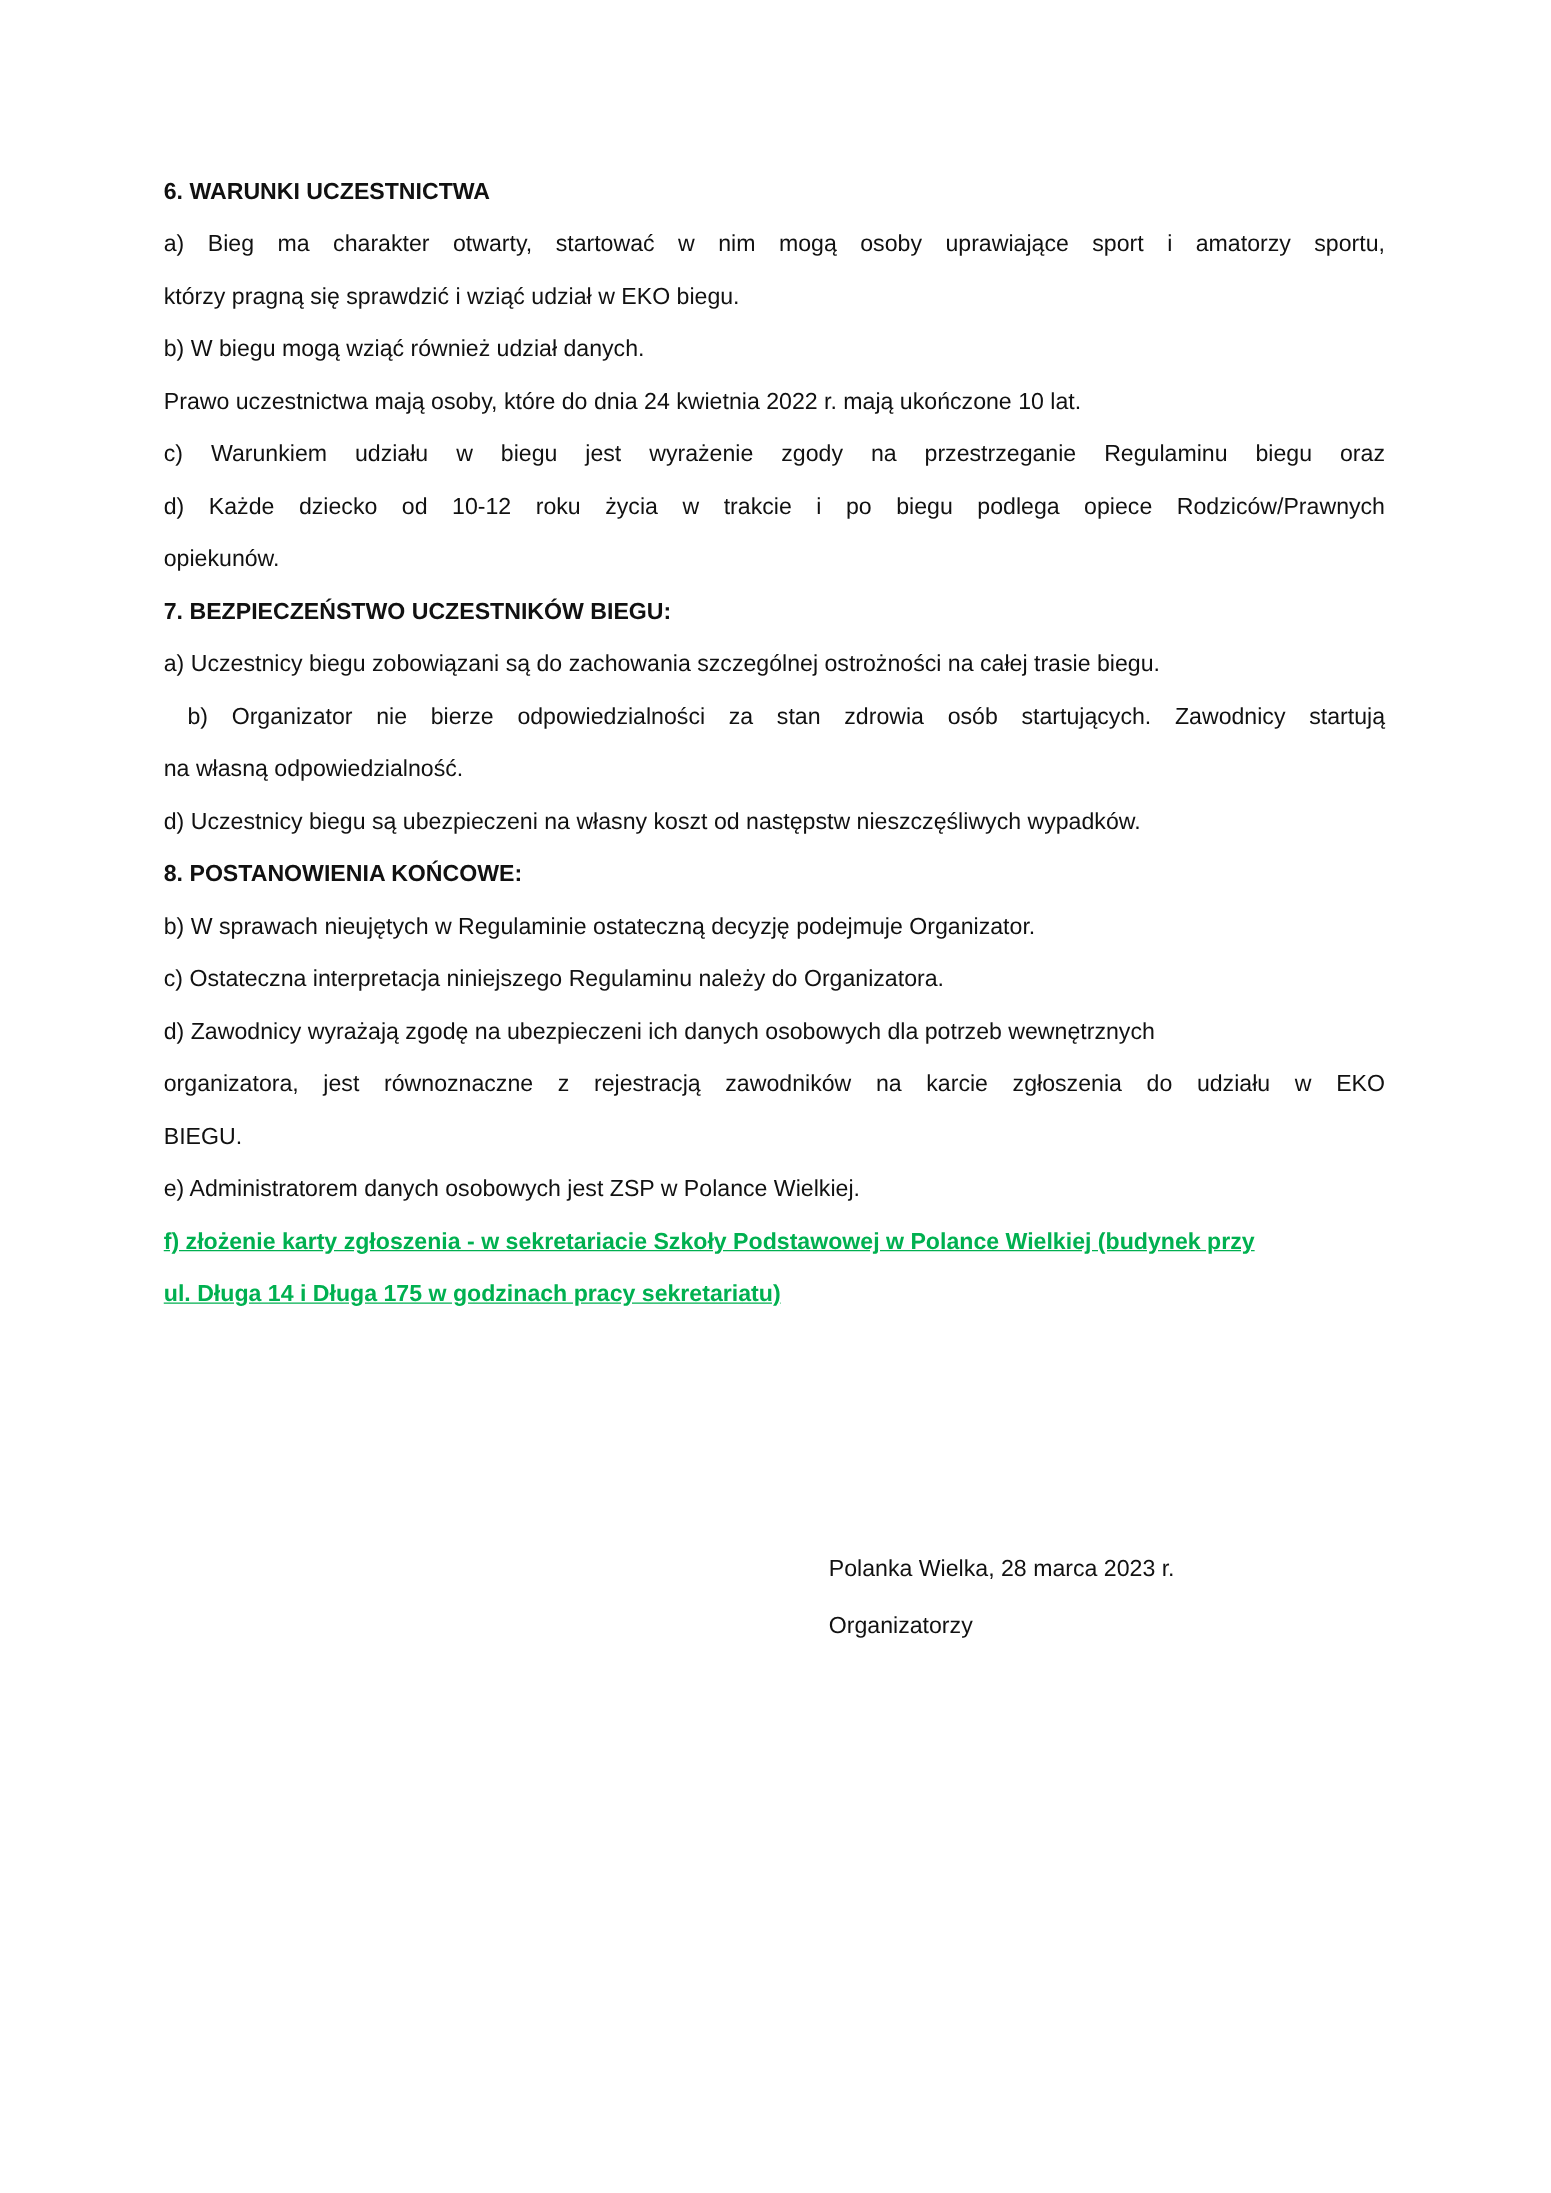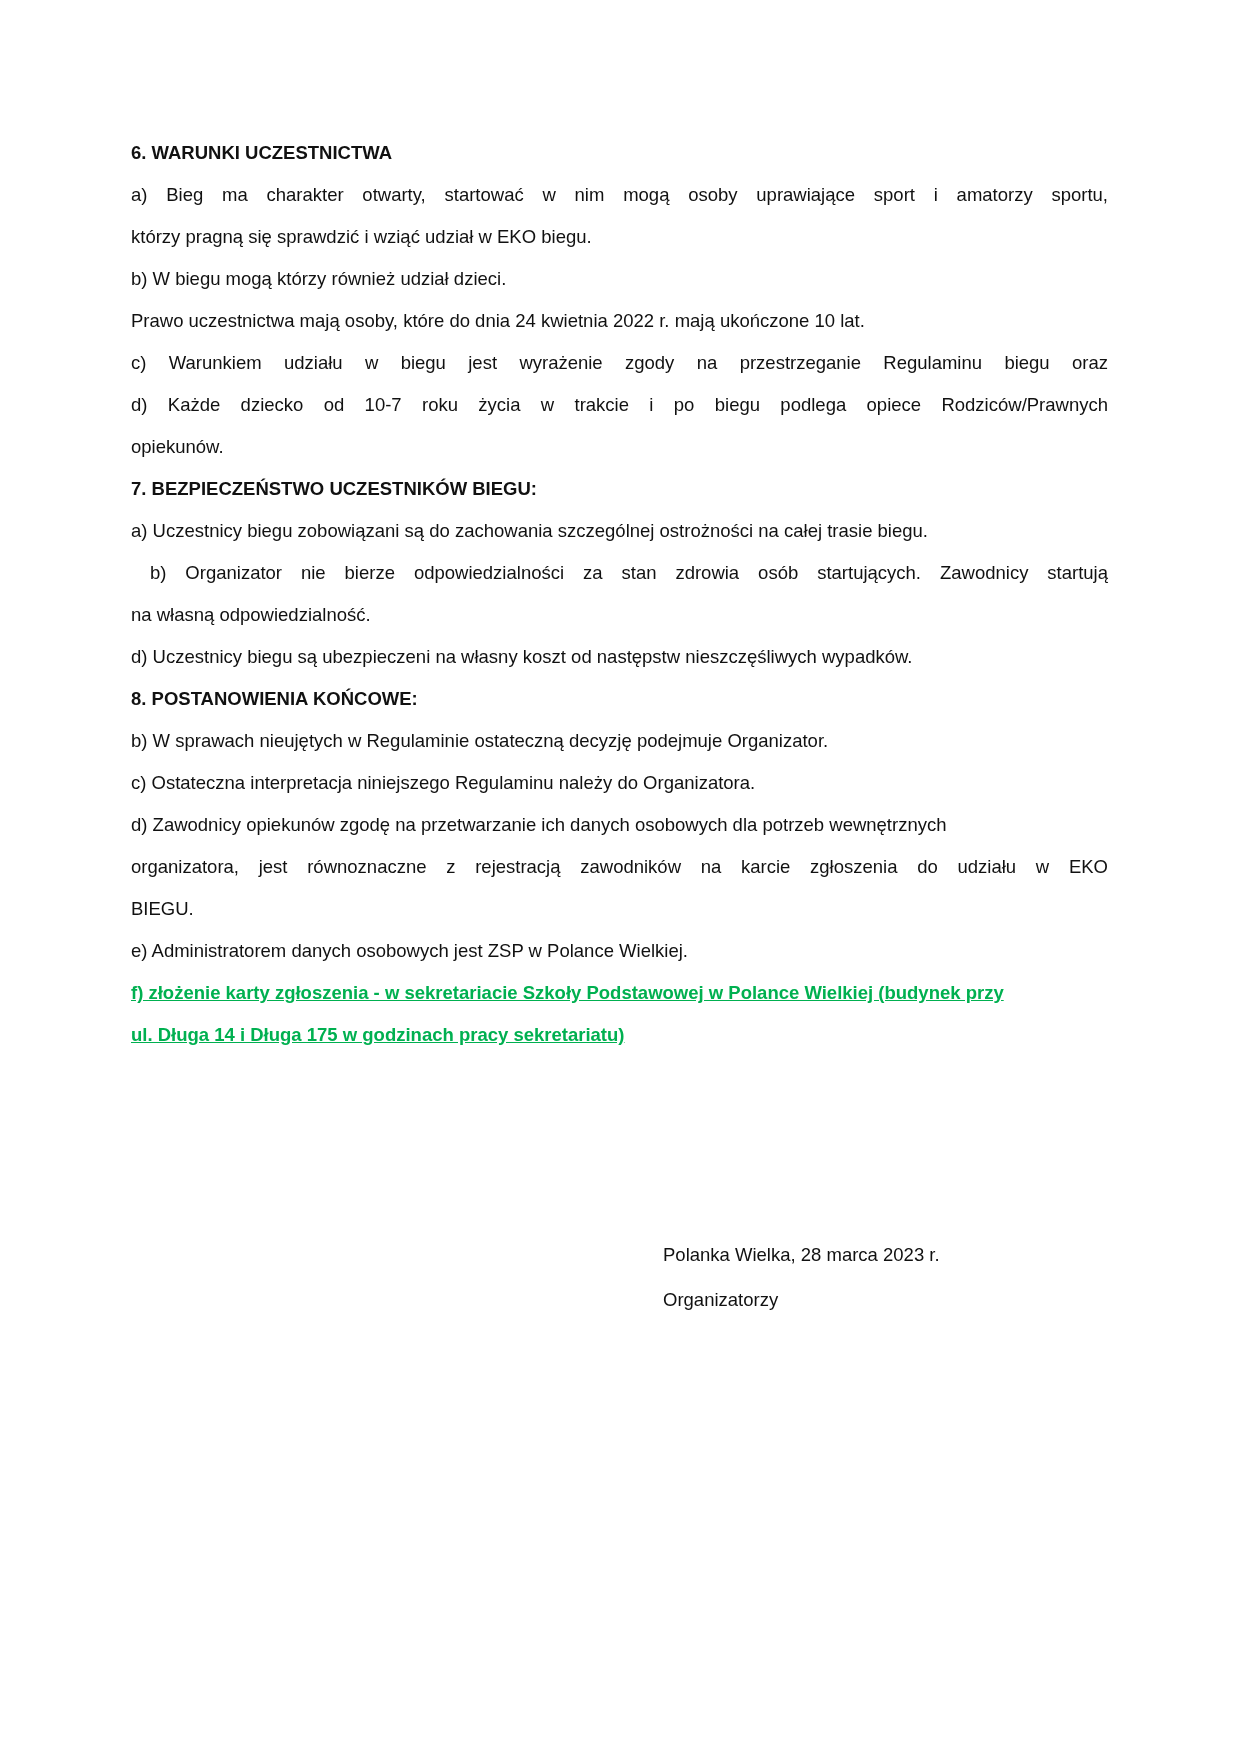--- a/index.html
+++ b/index.html
@@ -57,34 +57,34 @@
   }
 </style>
 </head>
 <body>
 
 <div class="page">
   <div class="doc-body">
       <div class="line heading">6. WARUNKI UCZESTNICTWA</div>
       <div class="line just">a) Bieg ma charakter otwarty, startować w nim mogą osoby uprawiające sport i amatorzy sportu,</div>
       <div class="line">którzy pragną się sprawdzić i wziąć udział w EKO biegu.</div>
-      <div class="line">b) W biegu mogą którzy również udział dzieci.</div>
+      <div class="line">b) W biegu mogą wziąć również udział danych.</div>
       <div class="line">Prawo uczestnictwa mają osoby, które do dnia 24 kwietnia 2022 r. mają ukończone 10 lat.</div>
       <div class="line just">c) Warunkiem udziału w biegu jest wyrażenie zgody na przestrzeganie Regulaminu biegu oraz</div>
-      <div class="line just">d) Każde dziecko od 10-7 roku życia w trakcie i po biegu podlega opiece Rodziców/Prawnych</div>
+      <div class="line just">d) Każde dziecko od 10-12 roku życia w trakcie i po biegu podlega opiece Rodziców/Prawnych</div>
       <div class="line">opiekunów.</div>
       <div class="line heading">7. BEZPIECZEŃSTWO UCZESTNIKÓW BIEGU:</div>
       <div class="line">a) Uczestnicy biegu zobowiązani są do zachowania szczególnej ostrożności na całej trasie biegu.</div>
       <div class="line just"> b) Organizator nie bierze odpowiedzialności za stan zdrowia osób startujących. Zawodnicy startują</div>
       <div class="line">na własną odpowiedzialność.</div>
       <div class="line">d) Uczestnicy biegu są ubezpieczeni na własny koszt od następstw nieszczęśliwych wypadków.</div>
       <div class="line heading">8. POSTANOWIENIA KOŃCOWE:</div>
       <div class="line">b) W sprawach nieujętych w Regulaminie ostateczną decyzję podejmuje Organizator.</div>
       <div class="line">c) Ostateczna interpretacja niniejszego Regulaminu należy do Organizatora.</div>
-      <div class="line">d) Zawodnicy opiekunów zgodę na przetwarzanie ich danych osobowych dla potrzeb wewnętrznych</div>
+      <div class="line">d) Zawodnicy wyrażają zgodę na ubezpieczeni ich danych osobowych dla potrzeb wewnętrznych</div>
       <div class="line just">organizatora, jest równoznaczne z rejestracją zawodników na karcie zgłoszenia do udziału w EKO</div>
       <div class="line">BIEGU.</div>
       <div class="line">e) Administratorem danych osobowych jest ZSP w Polance Wielkiej.</div>
       <div class="line green">f) złożenie karty zgłoszenia - w sekretariacie Szkoły Podstawowej w Polance Wielkiej (budynek przy</div>
       <div class="line green">ul. Długa 14 i Długa 175 w godzinach pracy sekretariatu)</div>
     </div>
   <div class="footer">
     <div class="line">Polanka Wielka, 28 marca 2023 r.</div>
     <div class="line">Organizatorzy</div>
   </div>

